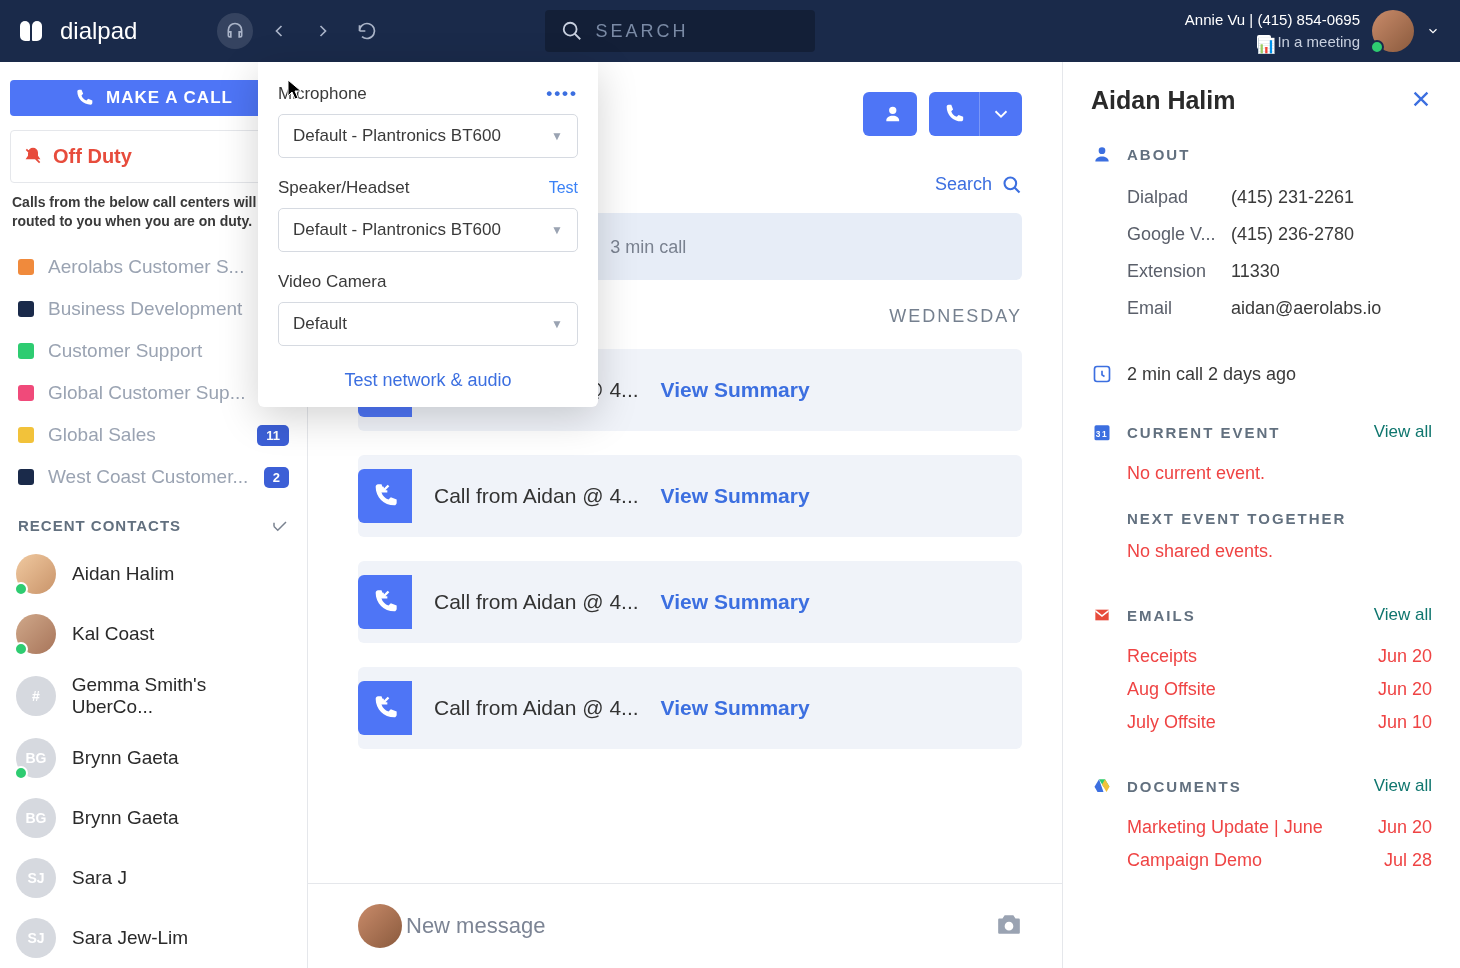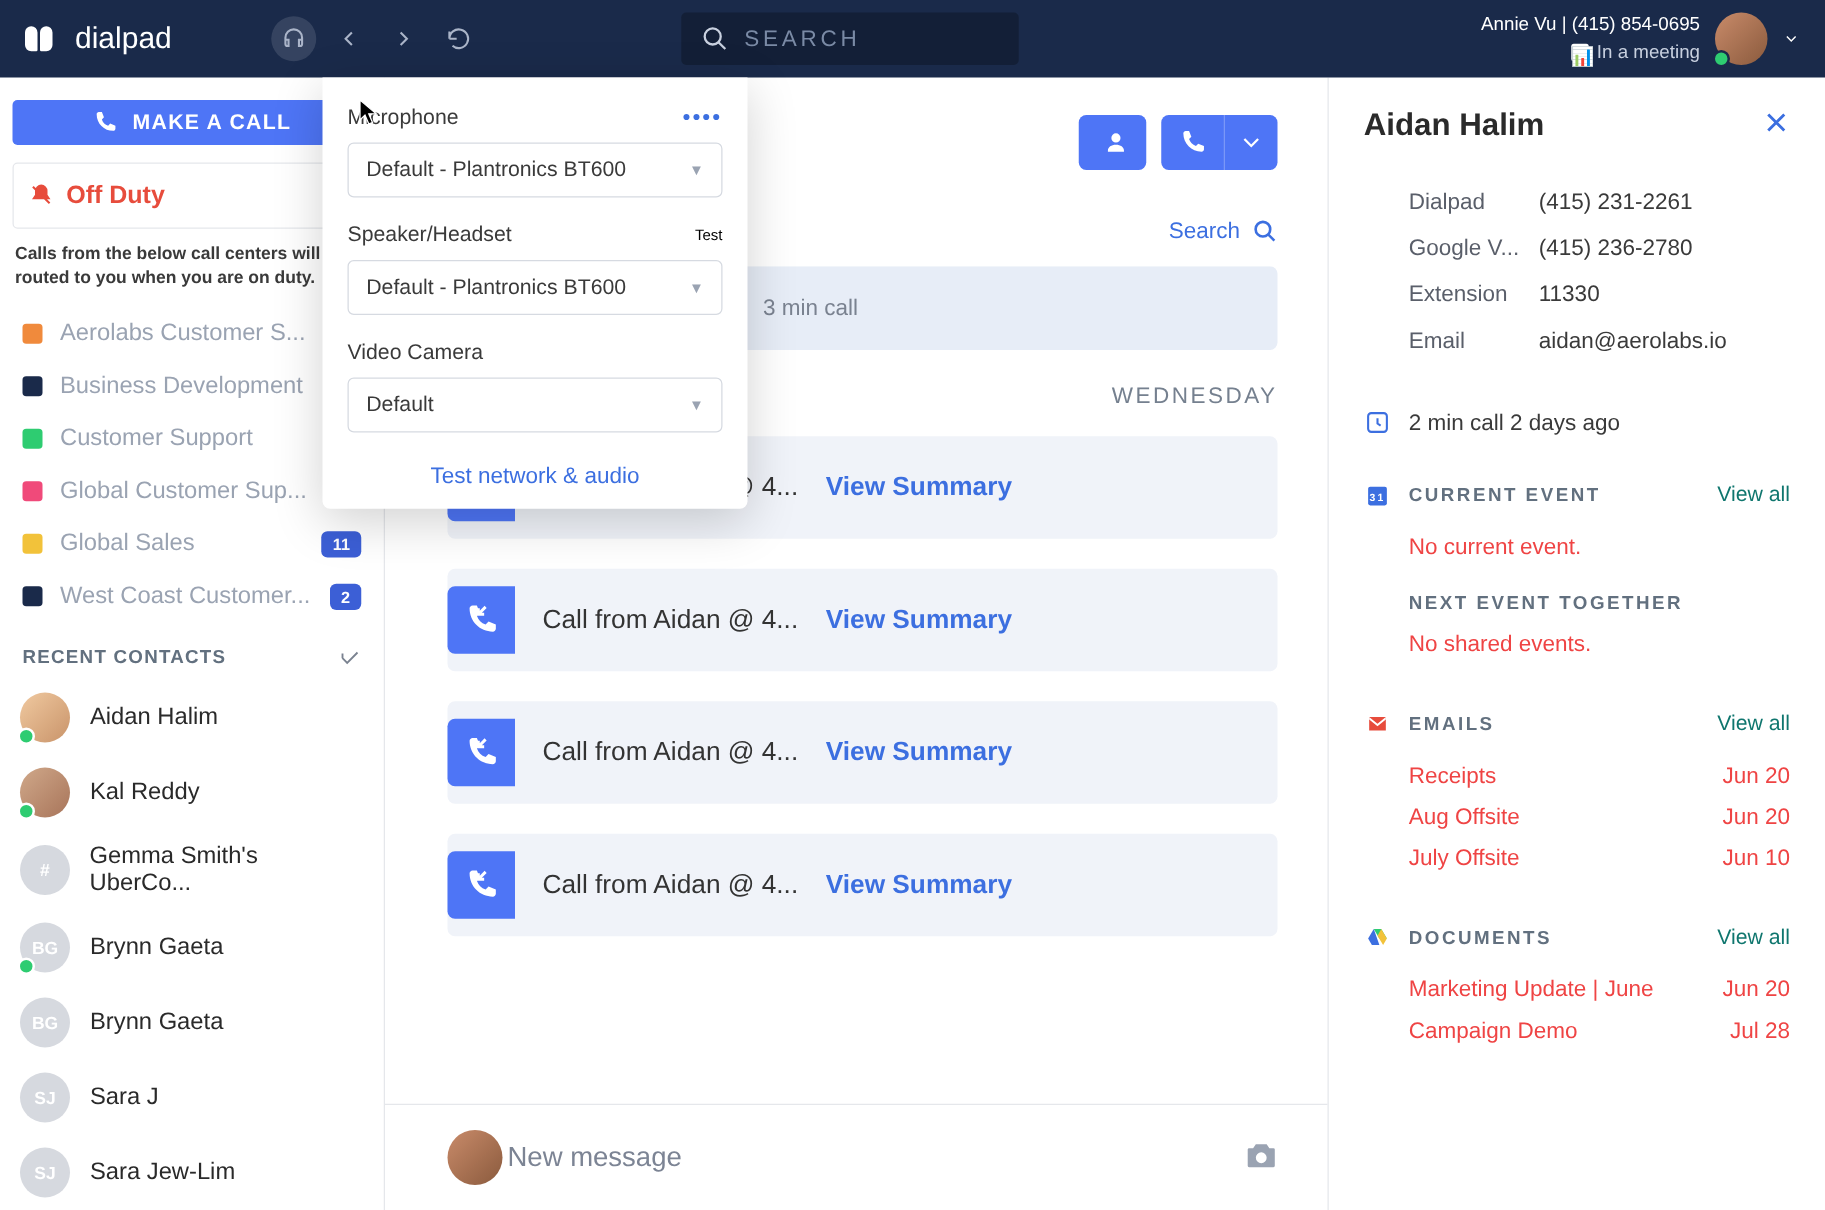--- a/index.html
+++ b/index.html
@@ -88,21 +88,21 @@
 .rp-icon { width: 22px; height: 22px; display: flex; align-items: center; justify-content: center; }
 .rp-row { display: flex; padding: 8px 0 8px 36px; font-size: 18px; color: #3a3a3a; }
 .rp-row .label { width: 104px; color: #5a5f6a; }
 .rp-row .value { font-weight: 500; }
 .rp-line { padding: 6px 0 6px 36px; font-size: 18px; color: #ef4444; display:flex; justify-content:space-between;}
 .rp-sub { color: #62707f; font-size: 15px; letter-spacing: 2px; font-weight: 700; margin: 20px 0 8px 36px; }
 
 
 .popover { position: absolute; top: 62px; left: 258px; width: 340px; background: #fff; border-radius: 0 0 6px 6px; box-shadow: 0 10px 40px rgba(0,0,0,0.18); padding: 22px 20px 16px; z-index: 100; }
 .pop-label { display: flex; justify-content: space-between; align-items: center; font-size: 17px; color: #3a3a3a; margin-bottom: 10px; }
-.pop-label .link { color: #000000; cursor: pointer; font-size: 12px; }
+.pop-label .link { color: #3b82f6; cursor: pointer; font-size: 16px; }
 .mic-dots { color: #3c6fe0; letter-spacing: 2px; font-weight: 800; }
 .select { border: 1px solid #d6dae1; border-radius: 5px; height: 44px; display: flex; align-items: center; justify-content: space-between; padding: 0 14px; font-size: 17px; color: #3a3a3a; margin-bottom: 20px; cursor: pointer; }
 .select .tri { color: #9aa3b2; font-size: 12px; }
 .pop-footer { text-align: center; color: #3c6fe0; font-size: 18px; padding-top: 4px; cursor: pointer; }
 
 .cursor-arrow { position: absolute; top: 78px; left: 286px; z-index: 200; }
 .cursor-arrow svg { width: 20px; height: 24px; }
 </style>
 </head>
 <body>
@@ -215,21 +215,21 @@
         <div class="contact-item">
           <div class="contact-avatar photo1">
             <span class="presence"></span>
           </div>
     <span>Aidan Halim</span>
         </div>
         <div class="contact-item">
           <div class="contact-avatar photo2">
             <span class="presence"></span>
           </div>
-    <span>Kal Reddy</span>
+    <span>Kal Coast</span>
         </div>
         <div class="contact-item">
           <div class="contact-avatar ">#</div>
     <span>Gemma Smith's UberCo...</span>
         </div>
         <div class="contact-item">
           <div class="contact-avatar ">BG<span class="presence"></span></div>
     <span>Brynn Gaeta</span>
         </div>
         <div class="contact-item">
@@ -344,20 +344,29 @@
 
   <div class="rightpanel">
     <div class="rp-header">
       <div class="rp-name">Aidan Halim</div>
       <div class="close-x"><svg viewBox="0 0 24 24">
             <path d="M5 5l14 14M19 5L5 19"></path>
           </svg></div>
     </div>
 
     <div class="rp-section">
+      <div class="rp-sec-head">
+        <div class="rp-icon">
+            <svg viewBox="0 0 24 24" width="20" height="20" fill="#3c6fe0">
+              <circle cx="12" cy="8" r="4"></circle>
+              <path d="M4 21c0-4 4-6 8-6s8 2 8 6"></path>
+            </svg>
+          </div>
+        <span>ABOUT</span>
+      </div>
       <div id="about-rows">
           <div class="rp-row">
             <span class="label">Dialpad</span>
             <span class="value">(415) 231-2261</span>
           </div>
           <div class="rp-row">
             <span class="label">Google V...</span>
             <span class="value">(415) 236-2780</span>
           </div>
           <div class="rp-row">

